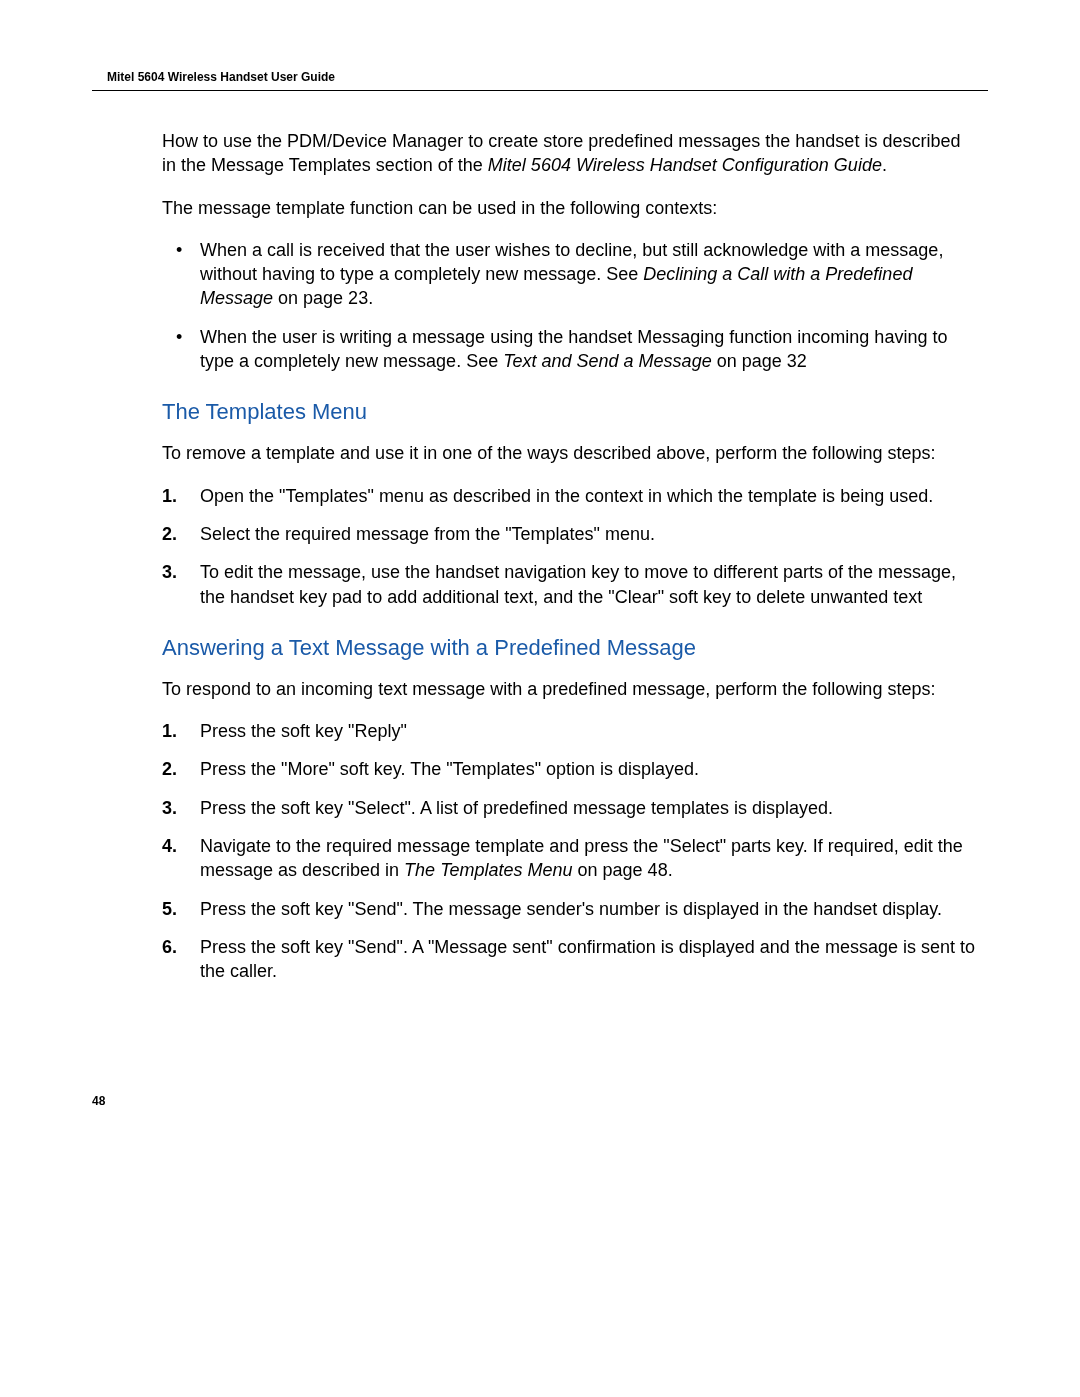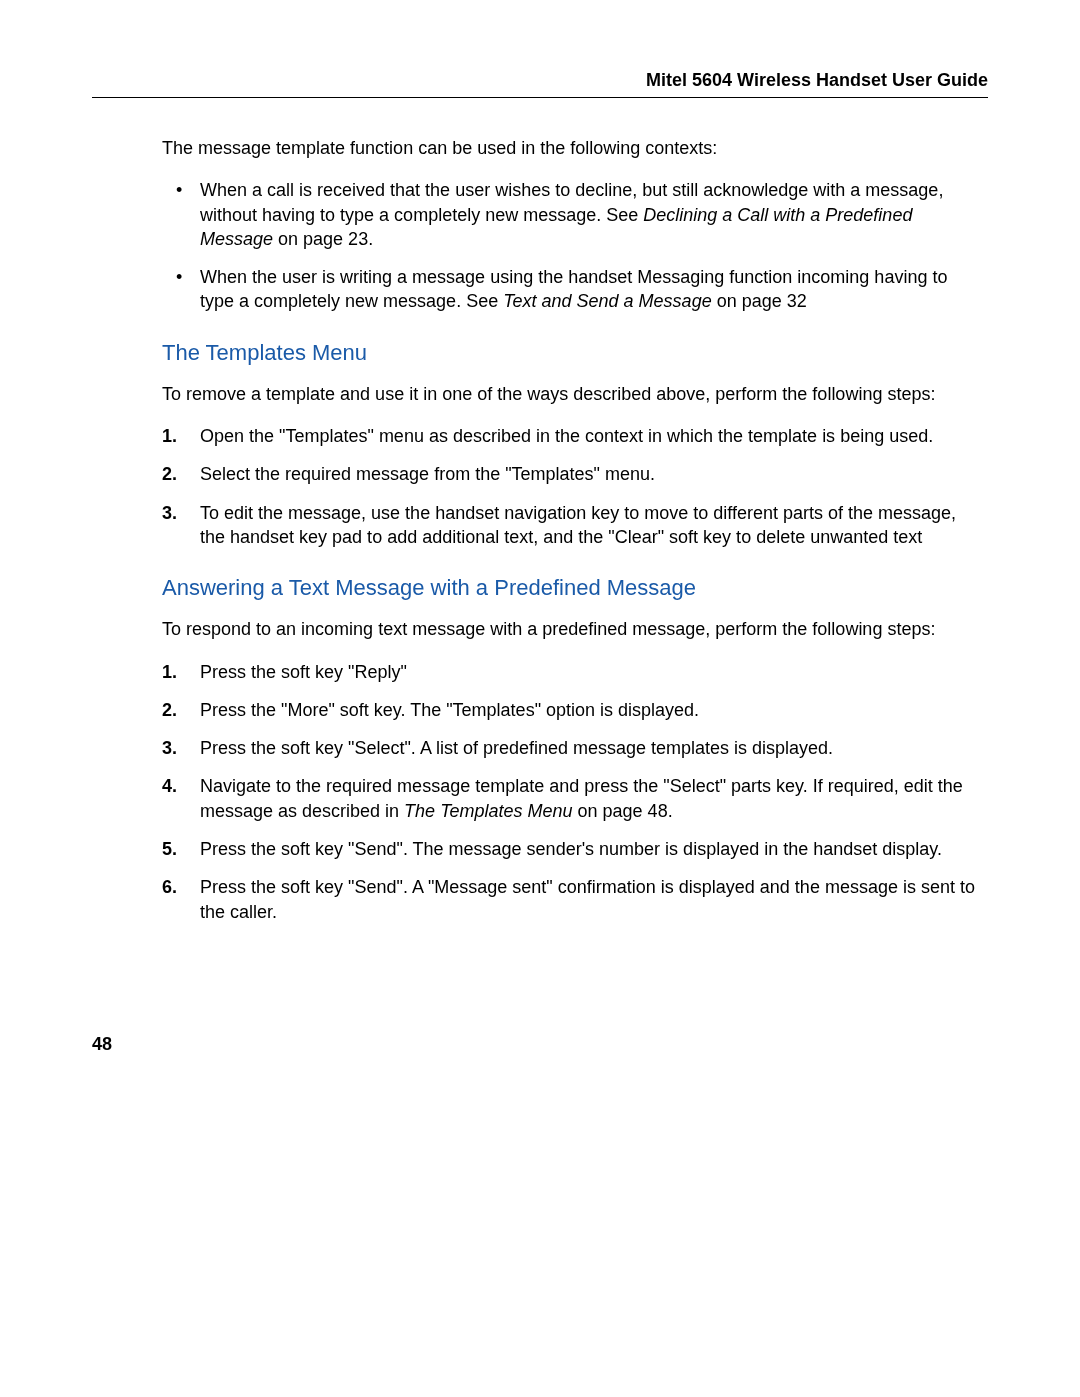--- a/index.html
+++ b/index.html
@@ -8,23 +8,22 @@
     background: #fff;
     font-family: Arial, Helvetica, sans-serif;
     color: #000;
     width: 1080px;
   }
   .page {
     padding: 70px 92px 70px 92px;
   }
   .header-title {
     font-weight: bold;
-    font-size: 18px;
-    margin: 0 0 6px 0;
-    text-align: right;
+    font-size: 12px;
+    margin: 0 0 6px 15px;
   }
   .header-rule {
     border: none;
     border-top: 1.5px solid #000;
     margin: 0 0 38px 0;
   }
   .content {
     padding-left: 70px;
     padding-right: 10px;
   }
@@ -76,34 +75,37 @@
     font-weight: bold;
   }
   h2.section {
     color: #1a5aa8;
     font-weight: normal;
     font-size: 22px;
     margin: 26px 0 16px 0;
   }
   .page-number {
     font-weight: bold;
-    font-size: 18px;
+    font-size: 12px;
     margin-top: 110px;
   }
 </style>
 </head>
 <body>
 
 <div class="page">
 
   <div class="header-title">Mitel 5604 Wireless Handset User Guide</div>
   <hr class="header-rule">
 
   <div class="content">
 
+    <p>
+      <span>How to use the PDM/Device Manager to create store predefined messages the handset is described in the Message Templates section of the </span><span class="italic">Mitel 5604 Wireless Handset Configuration Guide</span><span>.</span>
+    </p>
 
 
     <p>The message template function can be used in the following contexts:</p>
 
     <ul class="bullets">
       <li>
         <span>When a call is received that the user wishes to decline, but still acknowledge with a message, without having to type a completely new message. See </span><span class="italic">Declining a Call with a Predefined Message</span><span> on page 23.</span>
       </li>
       <li>
         <span>When the user is writing a message using the handset Messaging function incoming having to type a completely new message. See </span><span class="italic">Text and Send a Message</span><span> on page 32</span>

